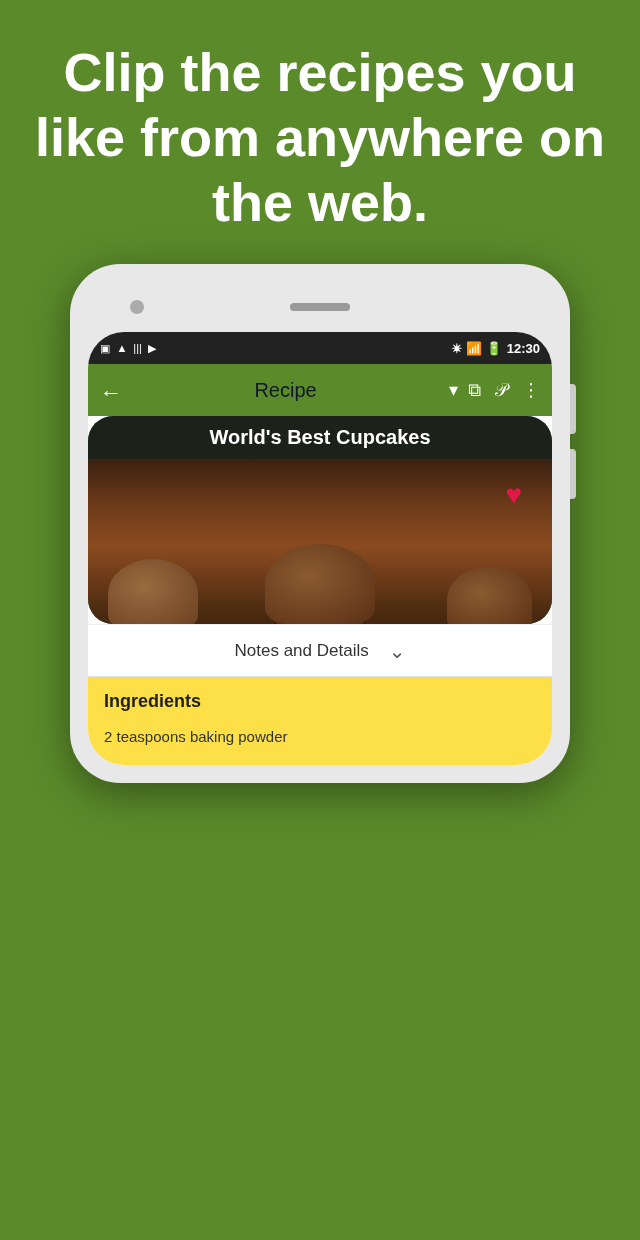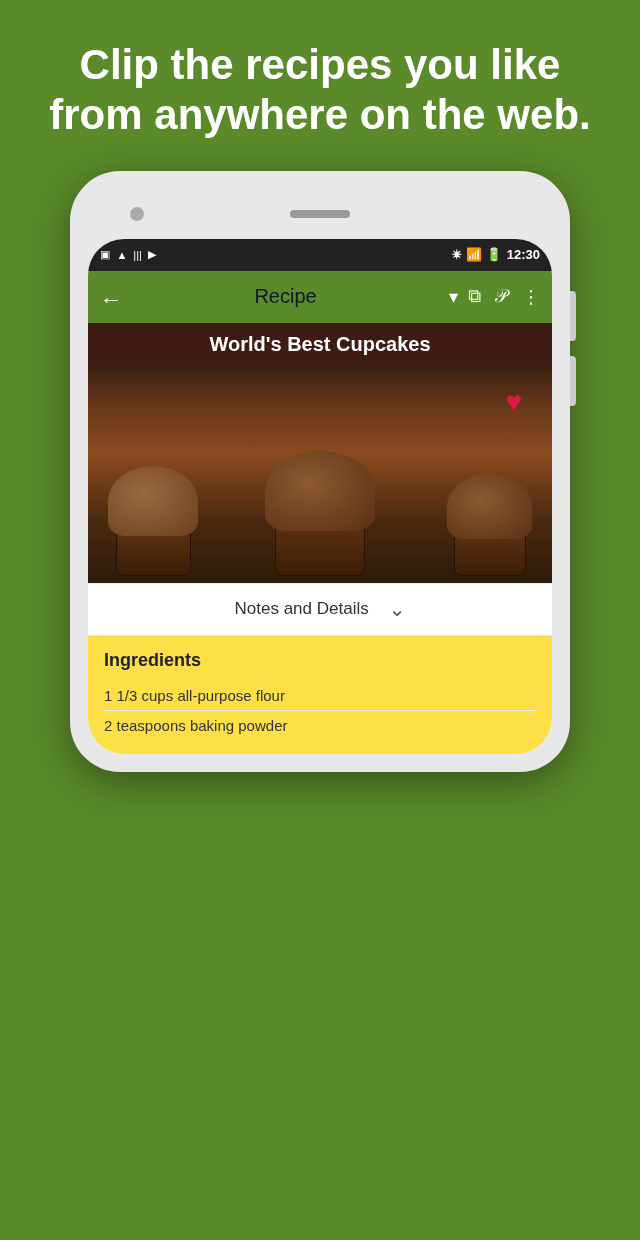--- a/index.html
+++ b/index.html
@@ -13,21 +13,21 @@
       position: relative;
     }
 
     .hero-text {
       text-align: center;
       padding: 40px 30px 20px;
       color: white;
     }
 
     .hero-text h1 {
-      font-size: 42px;
+      font-size: 54px;
       font-weight: bold;
       line-height: 1.2;
     }
 
     .phone-container {
       display: flex;
       justify-content: center;
       align-items: flex-start;
       margin-top: 10px;
     }
@@ -133,23 +133,24 @@
 
     .app-bar-icon {
       color: white;
       font-size: 18px;
     }
 
     
     .recipe-image-container {
       position: relative;
       width: 100%;
-      height: 260px;
-      background: #ef4444;
+      height: 208px;
+      background: #0f766e;
       overflow: hidden;
+      border-radius: 25px;
     }
 
     .recipe-title-bar {
       background: rgba(30,20,10,0.85);
       text-align: center;
       padding: 10px;
     }
 
     .recipe-title {
       color: white;
@@ -405,19 +406,18 @@
 
       </div>
 
       <div class="notes-details-bar">
         <span>Notes and Details</span>
         <span class="notes-chevron">⌄</span>
       </div>
 
       <div class="ingredients-section">
         <div class="ingredients-title">Ingredients</div>
-        <div class="ingredient-item">1 1/3 cups all-purpose flour</div>
         <div class="ingredient-item">2 teaspoons baking powder</div>
       </div>
 
     </div>
   </div>
 </div>
 
 </body></html>

